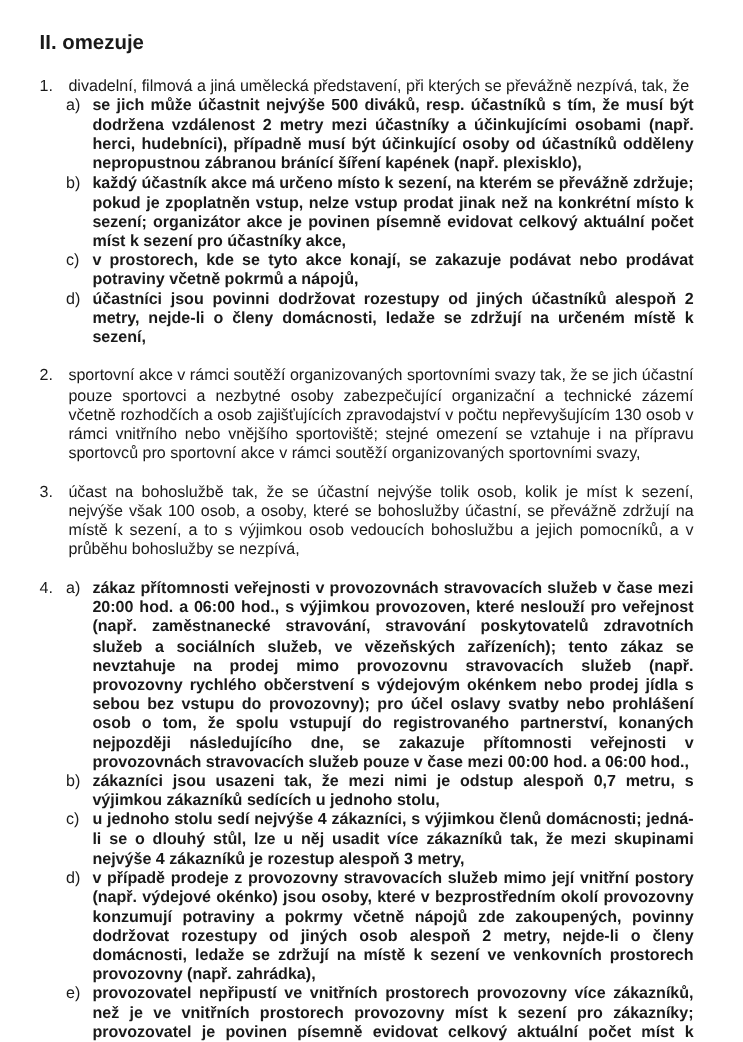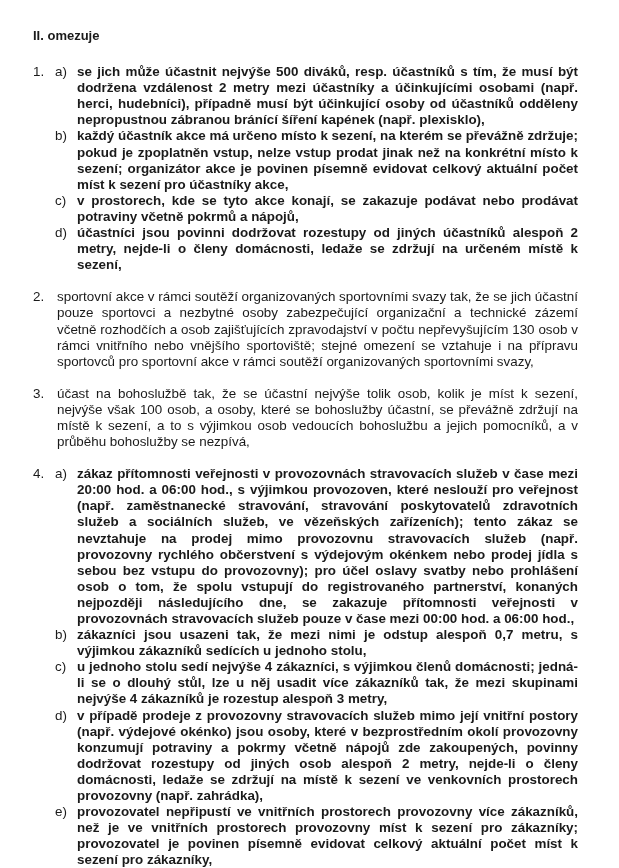--- a/index.html
+++ b/index.html
@@ -4,37 +4,38 @@
 <style>
   html, body { margin: 0; padding: 0; background: #ffffff; }
   body {
     width: 619px; height: 868px; overflow: hidden; position: relative;
     font-family: "Liberation Sans", sans-serif;
     color: #1a1a1a;
     font-size: 13.4px;
     line-height: 16.1px;
   }
   .page { position: absolute; left: 33px; top: 28px; width: 545px; }
-  .heading { font-weight: bold; font-size: 13px; margin: 0 0 20px 0; }
+  .heading { font-weight: bold; font-size: 17px; margin: 0 0 20px 0; }
   .item { position: relative; padding-left: 24px; margin-bottom: 16px; }
   .item .num { position: absolute; left: 0; top: 0; }
   .item .txt { text-align: justify; }
   .sub { position: relative; padding-left: 22px; }
   .sub .letter { position: absolute; left: 0; top: 0; }
   .sub .stxt { text-align: justify; font-weight: bold; }
   .subs { margin-left: -2px; }
 </style>
 </head>
 <body>
 
 <div class="page">
   <div class="heading">II. omezuje</div>
 
   <div class="item">
     <span class="num">1.</span>
+    <div class="txt">divadelní, filmová a jiná umělecká představení, při kterých se převážně nezpívá, tak, že</div>
     <div class="subs">
       <div class="sub">
         <span class="letter">a)</span>
         <div class="stxt">se jich může účastnit nejvýše 500 diváků, resp. účastníků s tím, že musí být dodržena vzdálenost 2 metry mezi účastníky a účinkujícími osobami (např. herci, hudebníci), případně musí být účinkující osoby od účastníků odděleny nepropustnou zábranou bránící šíření kapének (např. plexisklo),</div>
       </div>
       <div class="sub">
         <span class="letter">b)</span>
         <div class="stxt">každý účastník akce má určeno místo k sezení, na kterém se převážně zdržuje; pokud je zpoplatněn vstup, nelze vstup prodat jinak než na konkrétní místo k sezení; organizátor akce je povinen písemně evidovat celkový aktuální počet míst k sezení pro účastníky akce,</div>
       </div>
       <div class="sub">

